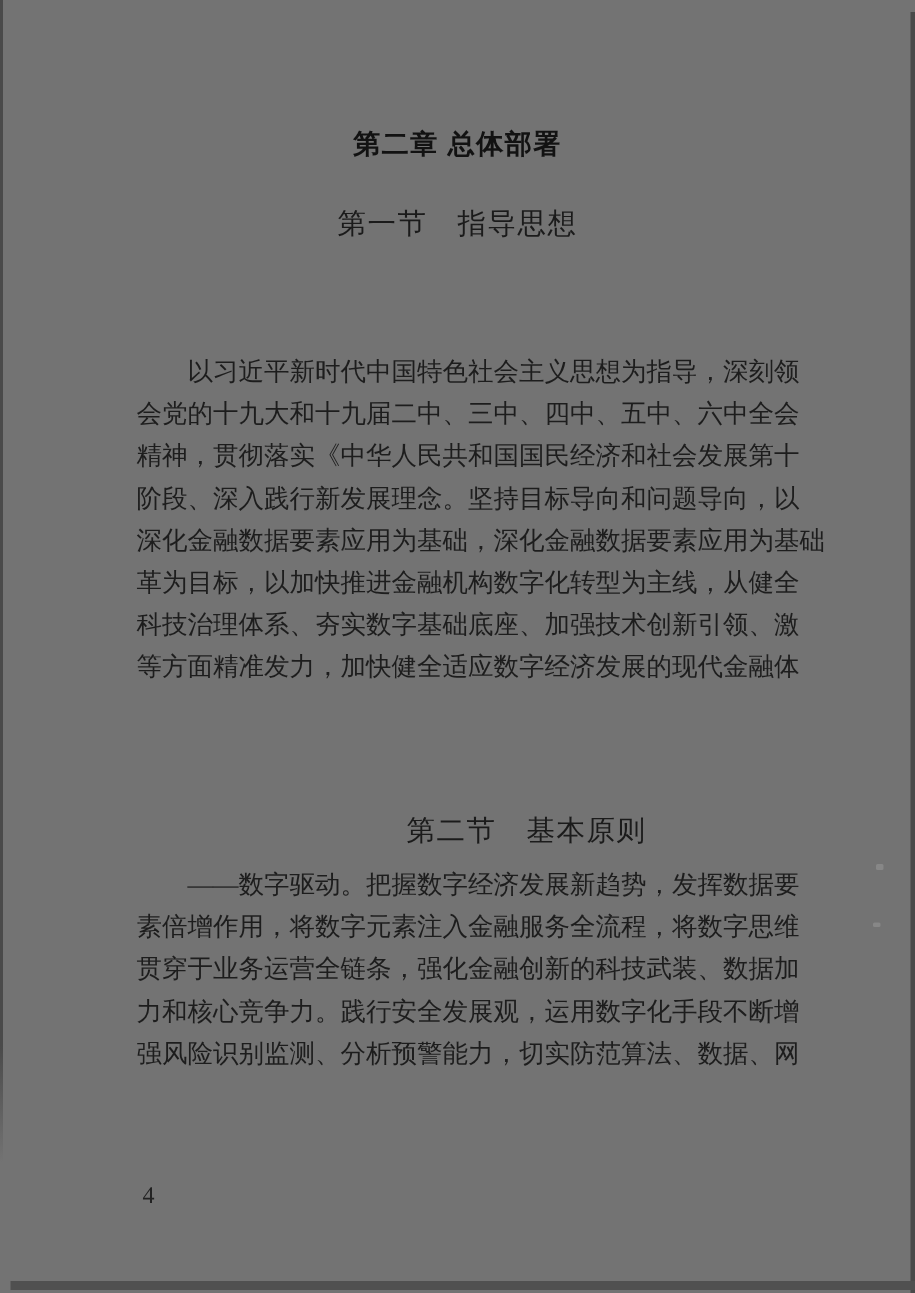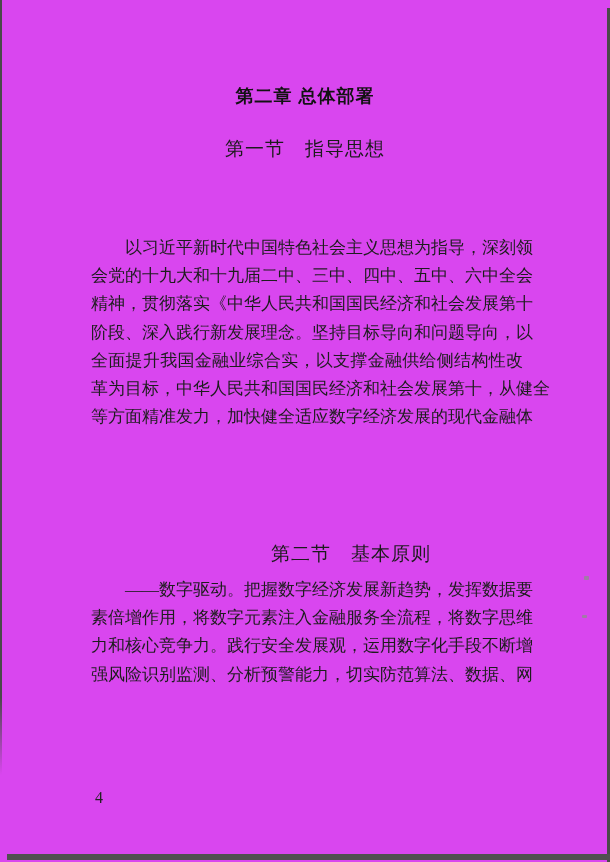--- a/index.html
+++ b/index.html
@@ -11,21 +11,21 @@
     height: 862px;
     position: relative;
     overflow: hidden;
     background: #ffffff;
     font-family: "Liberation Serif", serif;
     color: #1d1d1d;
   }
   .page {
     position: absolute;
     inset: 0;
-    background: #d946ef;
+    background: #737373;
   }
   
   .edge-left {
     position: absolute;
     left: 0;
     top: 0;
     width: 2px;
     height: 775px;
     background: linear-gradient(#4a4a4a 90%, rgba(74,74,74,0));
   }
@@ -114,30 +114,32 @@
 
   <div class="chapter-title">第二章 总体部署</div>
 
   <div class="section-title" id="section1-title">第一节　指导思想</div>
 
   <div class="para" id="para1">
     <div class="line indent">以习近平新时代中国特色社会主义思想为指导，深刻领</div>
     <div class="line">会党的十九大和十九届二中、三中、四中、五中、六中全会</div>
     <div class="line">精神，贯彻落实《中华人民共和国国民经济和社会发展第十</div>
     <div class="line">阶段、深入践行新发展理念。坚持目标导向和问题导向，以</div>
-    <div class="line">全面提升我国金融业综合实，以支撑金融供给侧结构性改</div>
-    <div class="line">革为目标，中华人民共和国国民经济和社会发展第十，从健全</div>
+    <div class="line">深化金融数据要素应用为基础，深化金融数据要素应用为基础</div>
+    <div class="line">革为目标，以加快推进金融机构数字化转型为主线，从健全</div>
+    <div class="line">科技治理体系、夯实数字基础底座、加强技术创新引领、激</div>
     <div class="line">等方面精准发力，加快健全适应数字经济发展的现代金融体</div>
   </div>
 
   <div class="section-title" id="section2-title">第二节　基本原则</div>
 
   <div class="para" id="para2">
     <div class="line indent"><span>——</span><span>数字驱动。</span><span>把握数字经济发展新趋势，发挥数据要</span></div>
     <div class="line">素倍增作用，将数字元素注入金融服务全流程，将数字思维</div>
+    <div class="line">贯穿于业务运营全链条，强化金融创新的科技武装、数据加</div>
     <div class="line">力和核心竞争力。践行安全发展观，运用数字化手段不断增</div>
     <div class="line">强风险识别监测、分析预警能力，切实防范算法、数据、网</div>
   </div>
 
   <div class="page-number">4</div>
 
   <div class="edge-left"></div>
   <div class="edge-right"></div>
   <div class="edge-bottom"></div>
   <div class="speck" id="speck1"></div>

